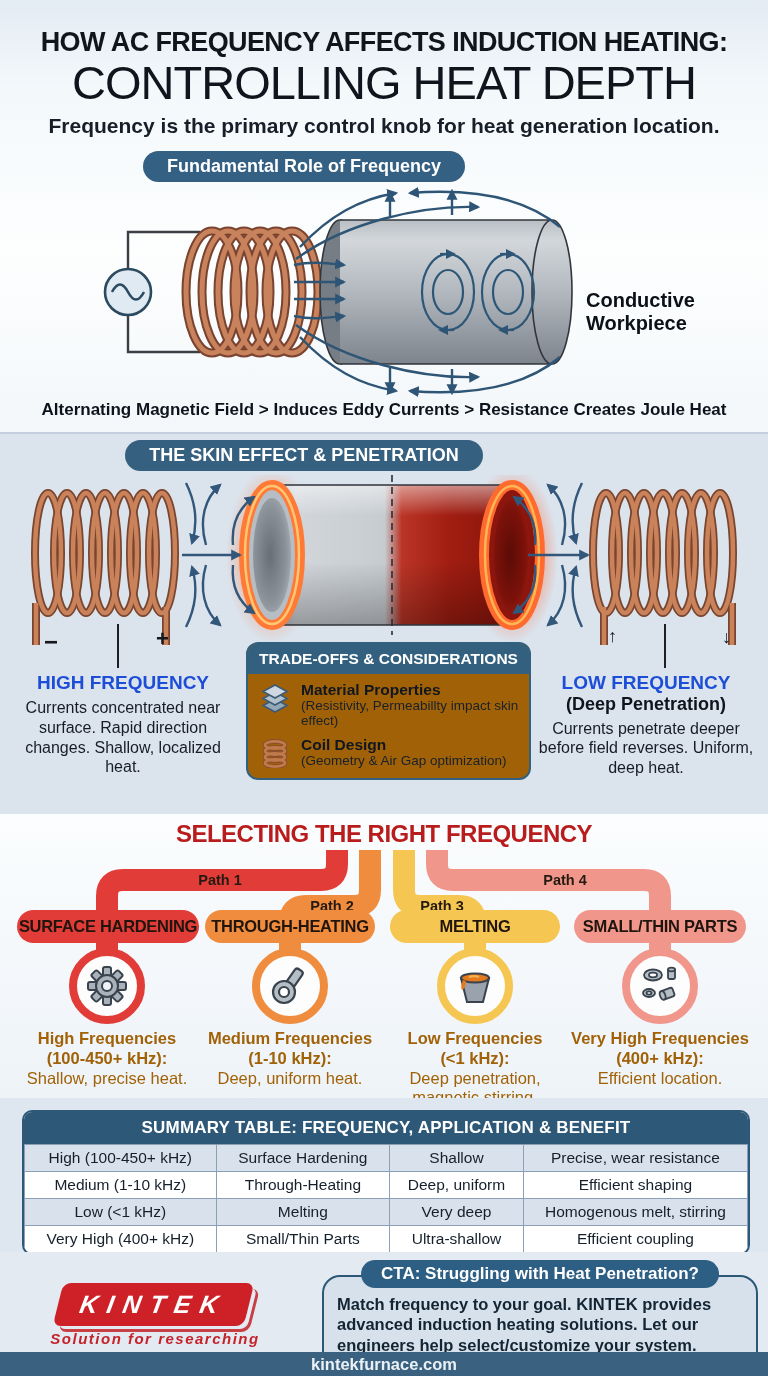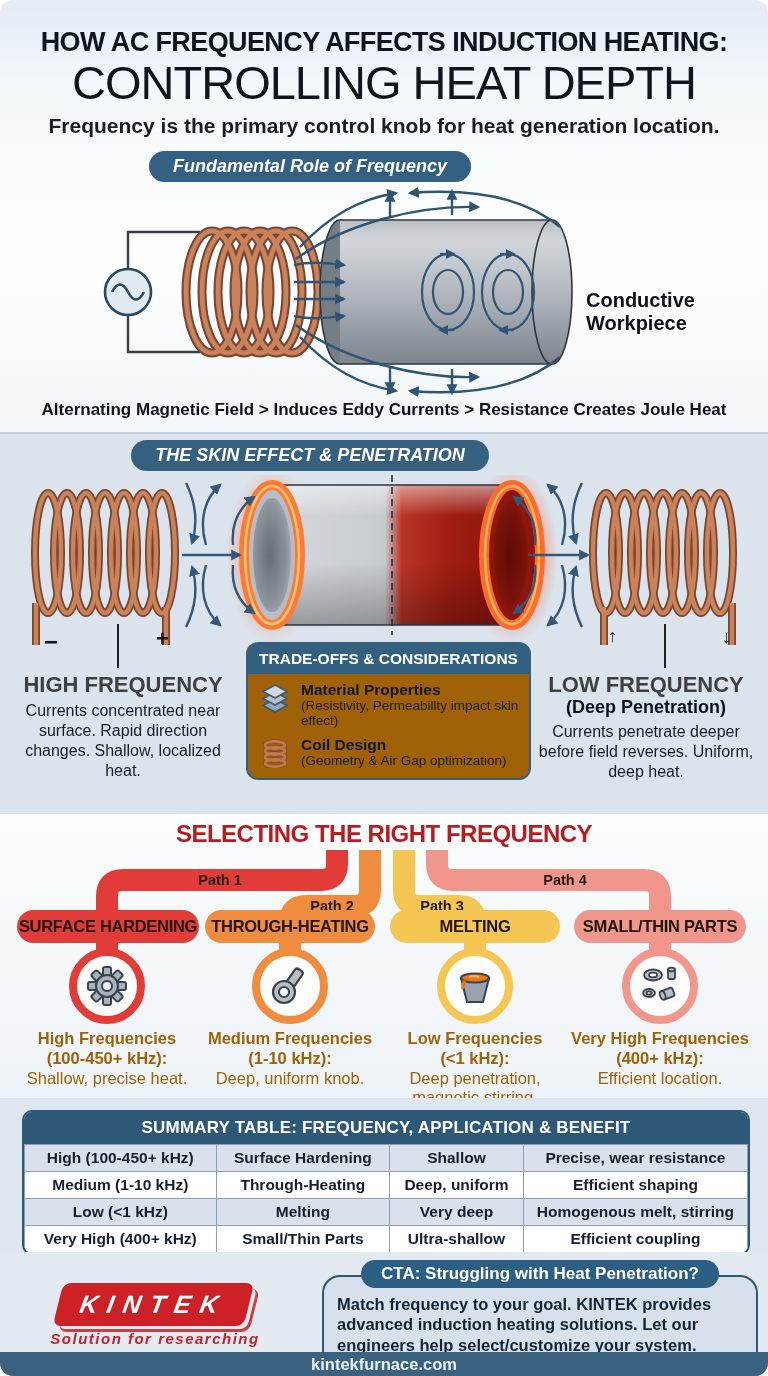--- a/index.html
+++ b/index.html
@@ -1,40 +1,40 @@
 <!DOCTYPE html>
 <html><head>
 <meta charset="utf-8">
 <style>
   html,body{margin:0;padding:0;background:#ffffff;}
   #page{position:relative;width:768px;height:1376px;overflow:hidden;
-        font-family:"Liberation Sans",sans-serif;color:#141a23;background:#fff;border-radius:13px;}
+        font-family:"Liberation Sans",sans-serif;color:#141a23;background:#fff;}
   .abs{position:absolute;}
   .ctr{text-align:center;width:768px;left:0;}
 
   
   #hero{top:0;left:0;width:768px;height:432px;
         background:linear-gradient(180deg,#e3ebf3 0%,#f3f8fb 20%,#fdfefe 58%,#f3f7fa 100%);}
   .t1{top:27px;font-size:27px;font-weight:800;letter-spacing:-0.6px;color:#10151d;}
   .t2{top:55px;font-size:47px;font-weight:400;letter-spacing:-1px;color:#10151d;}
   .sub{top:114px;font-size:21px;font-weight:600;color:#171e28;}
   .badge{display:inline-block;background:#336083;color:#fff;font-weight:800;
          border-radius:22px;padding:5px 24px;font-size:18px;}
-  .badge-wrap{left:6px;width:608px;text-align:center;font-style:italic;}
+  .badge-wrap{left:0;width:608px;text-align:center;}
   .wp-label{top:272px;left:586px;width:150px;font-size:20px;font-weight:700;
             line-height:1.15;color:#0c1118;margin-top:17px;}
   .caption{top:400px;font-size:17px;font-weight:700;color:#0d131c;}
 
   
   #skin{top:432px;left:0;width:768px;height:382px;background:#dbe3ed;
         border-top:2px solid #c3cfdd;}
   .mark{font-weight:800;color:#15181c;}
   .vline{width:2px;background:#1d1f22;}
   .hf-block{text-align:center;}
-  .hf-title{font-size:22px;font-weight:800;color:#404040;line-height:1.1;}
+  .hf-title{font-size:19px;font-weight:800;color:#1d4ed8;line-height:1.1;}
   .hf-sub{font-size:18px;font-weight:700;color:#10151d;line-height:1.15;}
   .hf-body{font-size:16px;font-weight:500;color:#171d26;line-height:1.24;margin-top:4px;}
   .to-card{left:246px;top:642px;width:281px;border:2px solid #32607f;border-radius:12px;
            background:#a16207;overflow:hidden;}
   .to-head{background:#33607e;color:#fff;font-size:15.5px;font-weight:800;
            text-align:center;line-height:30px;height:30px;}
   .to-list{padding:7px 8px 8px 10px;display:flex;flex-direction:column;gap:7px;}
   .to-item{display:flex;align-items:flex-start;gap:9px;}
   .to-icon{flex:0 0 34px;height:34px;display:flex;align-items:center;justify-content:center;}
   .to-title{font-size:15.5px;font-weight:800;color:#101720;line-height:1.1;}
@@ -56,21 +56,21 @@
   .fd-b{font-weight:800;display:block;}
   .fd-n{font-weight:500;display:block;}
 
   
   #sumsec{top:1098px;left:0;width:768px;height:154px;background:#dee6ef;}
   .sumtable{left:22px;top:1110px;width:724px;border:2.5px solid #2d5878;border-radius:10px;
             overflow:hidden;background:#fff;}
   .sum-head{background:#2d5878;color:#fff;font-size:17px;font-weight:800;
             text-align:center;padding:6px 0;letter-spacing:0.2px;}
   .sumtable table{width:100%;border-collapse:collapse;}
-  .sumtable td{border:1px solid #8ba0b4;font-size:15.5px;font-weight:700;color:#15202c;
+  .sumtable td{border:1px solid #8ba0b4;font-size:15.5px;font-weight:400;color:#15202c;
                text-align:center;padding:4px 3px;}
   .sumtable tr.alt td{background:#d9e2ec;}
 
   
   #footer{top:1252px;left:0;width:768px;height:100px;background:#e3eaf1;}
   .logo-box{left:58px;top:1283px;transform:skewX(-14deg);background:#cd2127;
             border-radius:8px;padding:7px 22px;
             box-shadow:5px 4px 0 -1px #e3eaf1,7px 6px 0 0 #c84043;}
   .logo-text{font-size:25px;font-weight:800;font-style:italic;letter-spacing:9px;
              color:#fff;transform:skewX(4deg);display:inline-block;}
@@ -435,21 +435,21 @@
   </div>
 
   <div class="freq-desc" style="left:12px;">
     <span class="fd-b">High Frequencies</span>
     <span class="fd-b">(100-450+ kHz):</span>
     <span class="fd-n">Shallow, precise heat.</span>
   </div>
   <div class="freq-desc" style="left:195px;">
     <span class="fd-b">Medium Frequencies</span>
     <span class="fd-b">(1-10 kHz):</span>
-    <span class="fd-n">Deep, uniform knob.</span>
+    <span class="fd-n">Deep, uniform heat.</span>
   </div>
   <div class="freq-desc" style="left:380px;">
     <span class="fd-b">Low Frequencies</span>
     <span class="fd-b">(&lt;1 kHz):</span>
     <span class="fd-n">Deep penetration, magnetic stirring.</span>
   </div>
   <div class="freq-desc" style="left:565px;">
     <span class="fd-b">Very High Frequencies</span>
     <span class="fd-b">(400+ kHz):</span>
     <span class="fd-n">Efficient location.</span>

